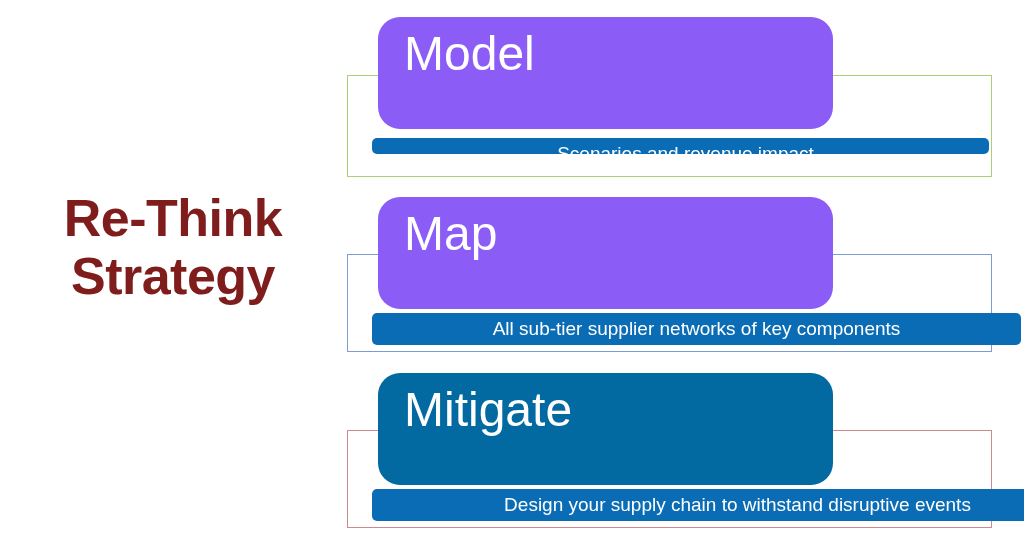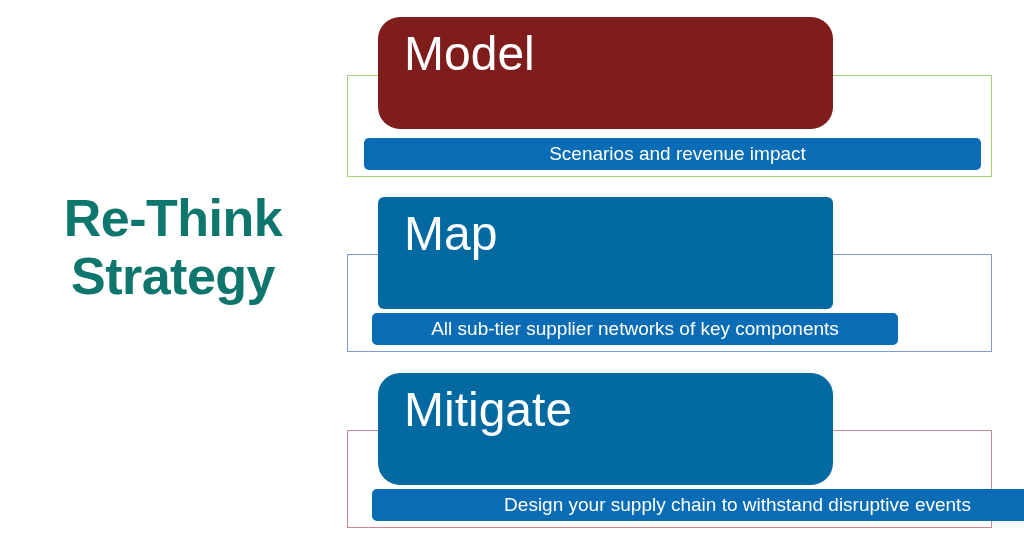--- a/index.html
+++ b/index.html
@@ -25,21 +25,21 @@
   #headline {
     position: absolute;
     left: 18px;
     top: 189px;
     width: 310px;
     text-align: center;
     font-weight: bold;
     font-size: 52px;
     line-height: 58px;
     letter-spacing: -0.5px;
-    color: #0f766e;
+    color: #7f1d1d;
     white-space: pre-line;
   }
 
   
   .row {
     position: absolute;
     left: 0;
     top: 0;
     width: 1024px;
   }
@@ -80,27 +80,27 @@
     color: #ffffff;
     font-size: 19px;
     line-height: 32px;
     text-align: center;
     white-space: nowrap;
     overflow: hidden;
   }
 
   
   #row-model .frame   { left: 347px; top: 75px;  width: 645px; height: 102px; border-color: #A9D277; }
-  #row-model .pill    { left: 378px; top: 17px;  width: 455px; height: 112px; background: #7f1d1d; }
-  #row-model .caption { left: 364px; top: 138px; width: 617px; height: 32px; padding-left: 10px; }
+  #row-model .pill    { left: 378px; top: 17px;  width: 455px; height: 112px; background: #8b5cf6; }
+  #row-model .caption { left: 372px; top: 138px; width: 617px; height: 16px; padding-left: 10px; }
 
   
   #row-map .frame     { left: 347px; top: 254px; width: 645px; height: 98px;  border-color: #7E9BD4; }
-  #row-map .pill      { left: 378px; top: 197px; width: 455px; height: 112px; background: #0369a1; border-radius: 6px; }
-  #row-map .caption   { left: 372px; top: 313px; width: 526px; height: 32px; }
+  #row-map .pill      { left: 378px; top: 197px; width: 455px; height: 112px; background: #8b5cf6; }
+  #row-map .caption   { left: 372px; top: 313px; width: 649px; height: 32px; }
 
   
   #row-mitigate .frame   { left: 347px; top: 430px; width: 645px; height: 98px;  border-color: #C98B90; }
   #row-mitigate .pill    { left: 378px; top: 373px; width: 455px; height: 112px; background: #0369a1; }
   #row-mitigate .caption { left: 372px; top: 489px; width: 731px; height: 32px; }
 </style>
 </head>
 <body>
 
 <div id="slide">

